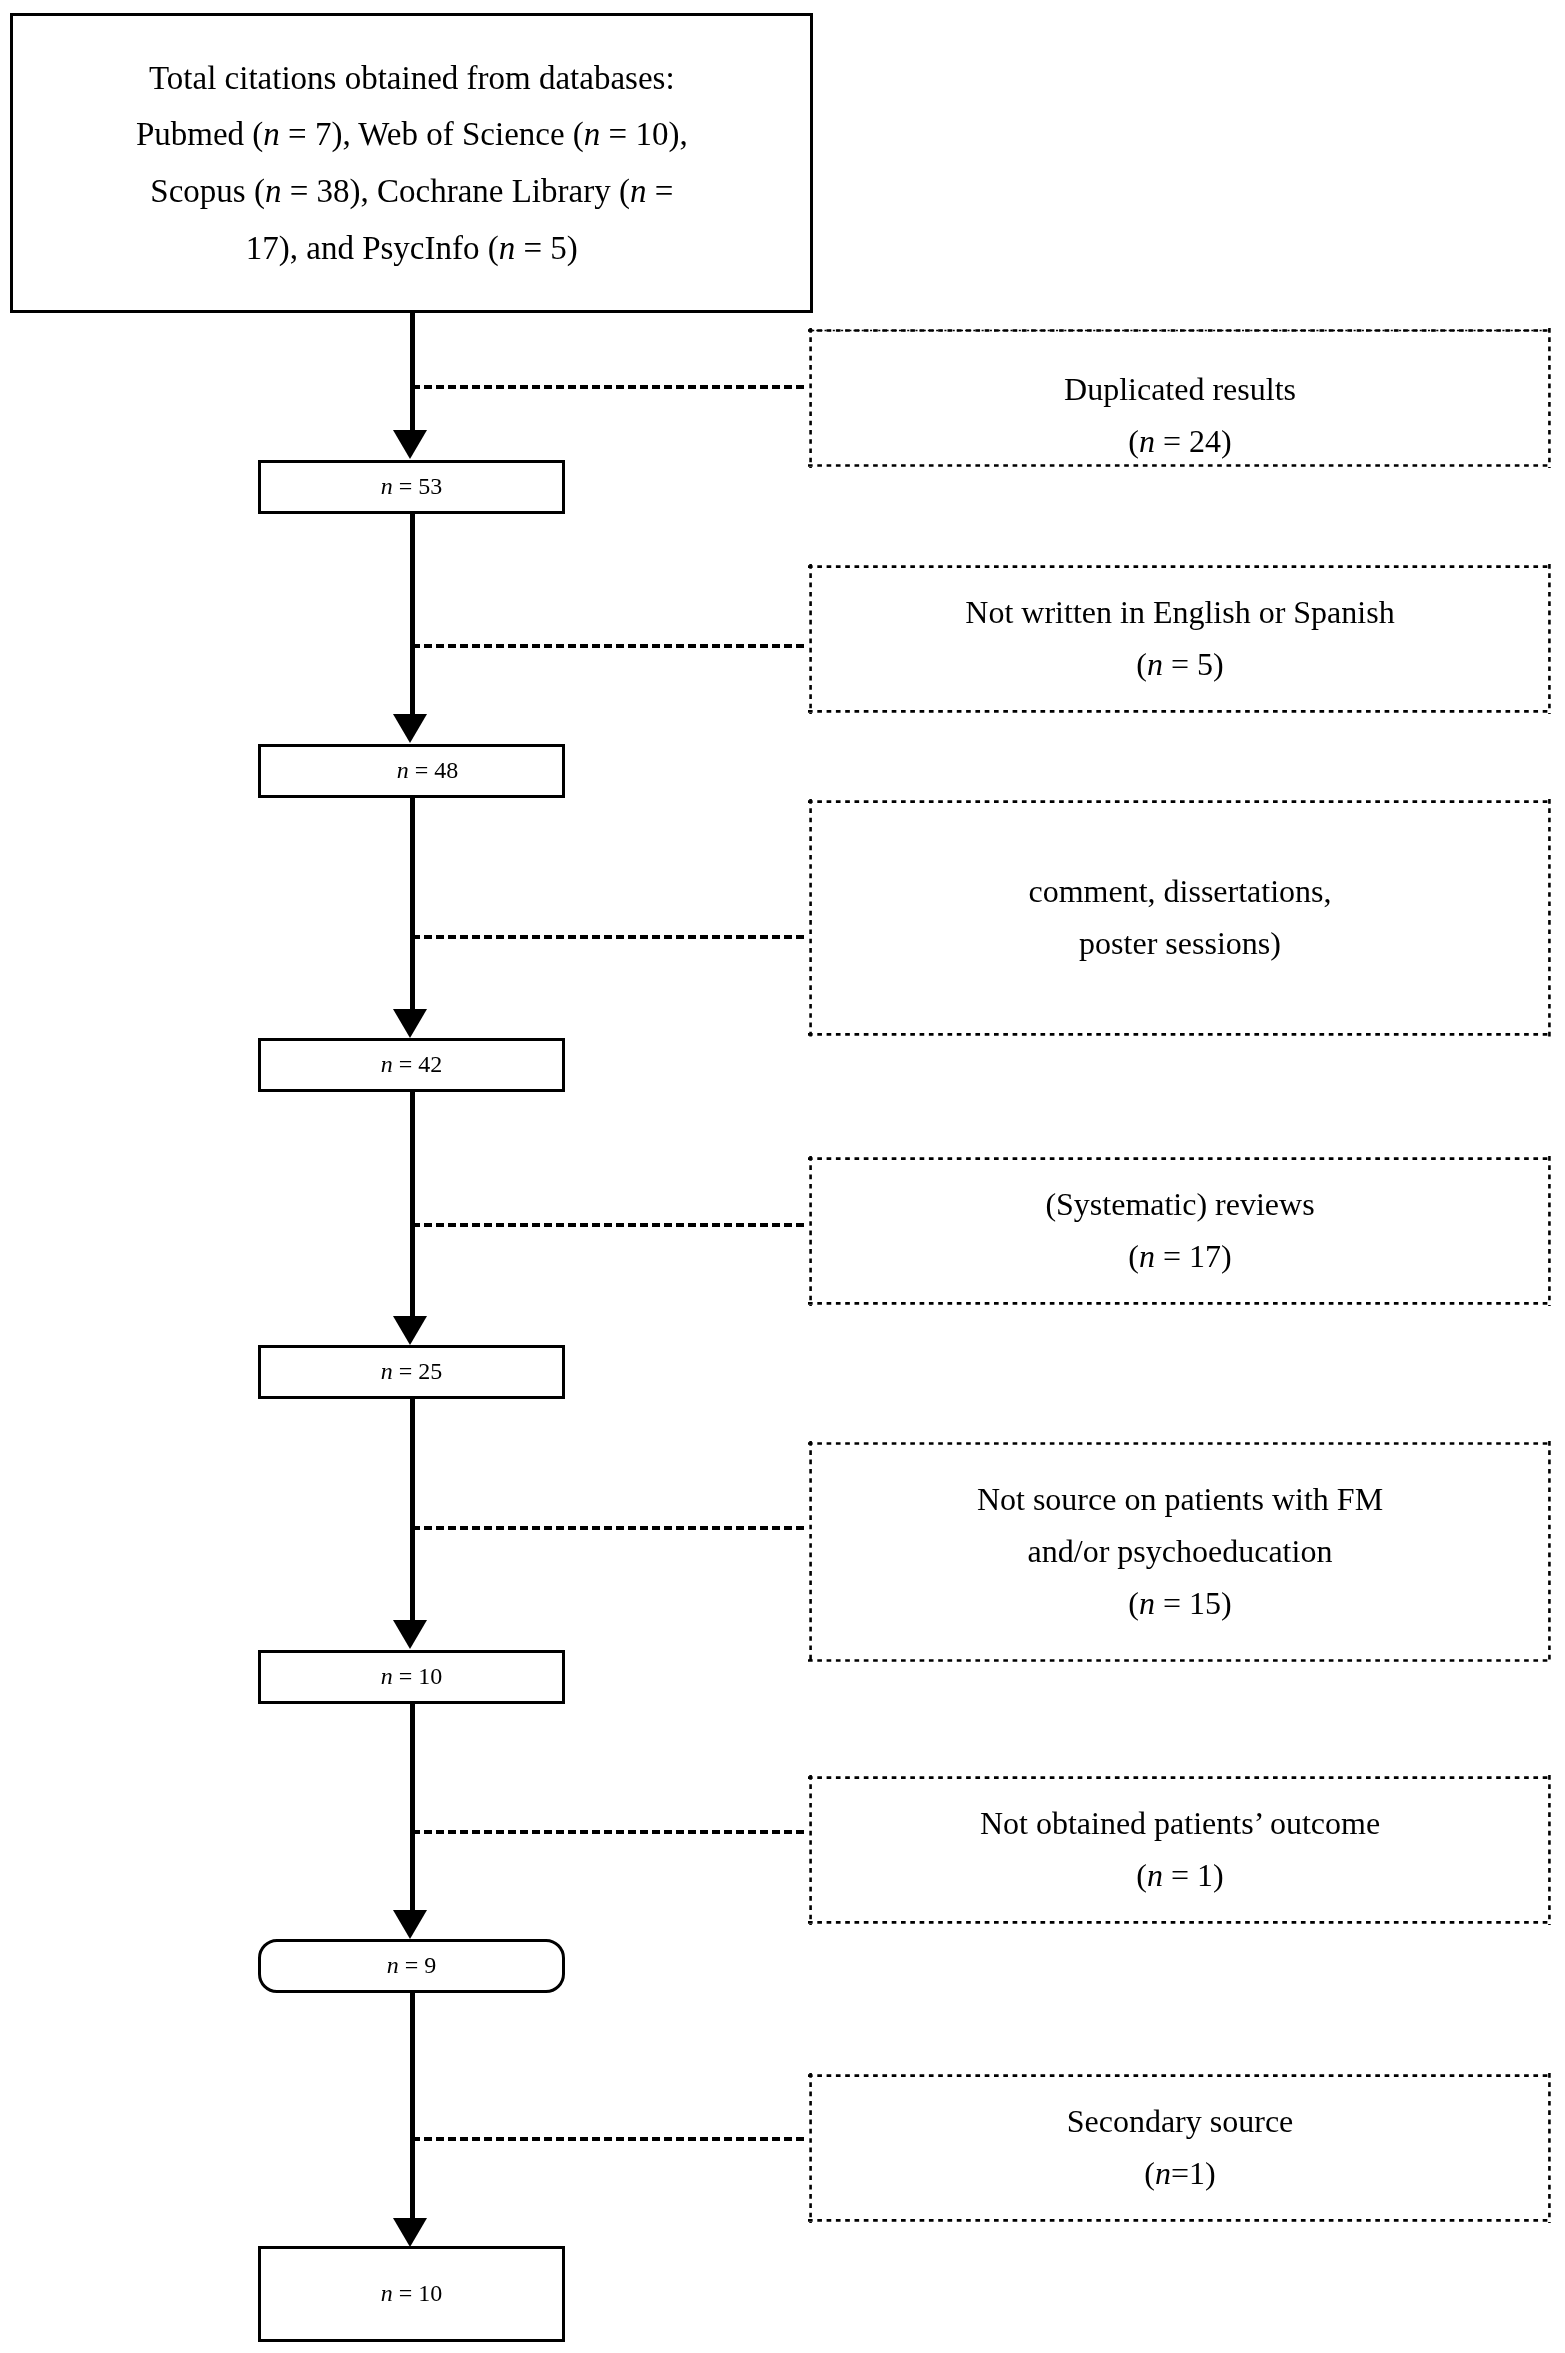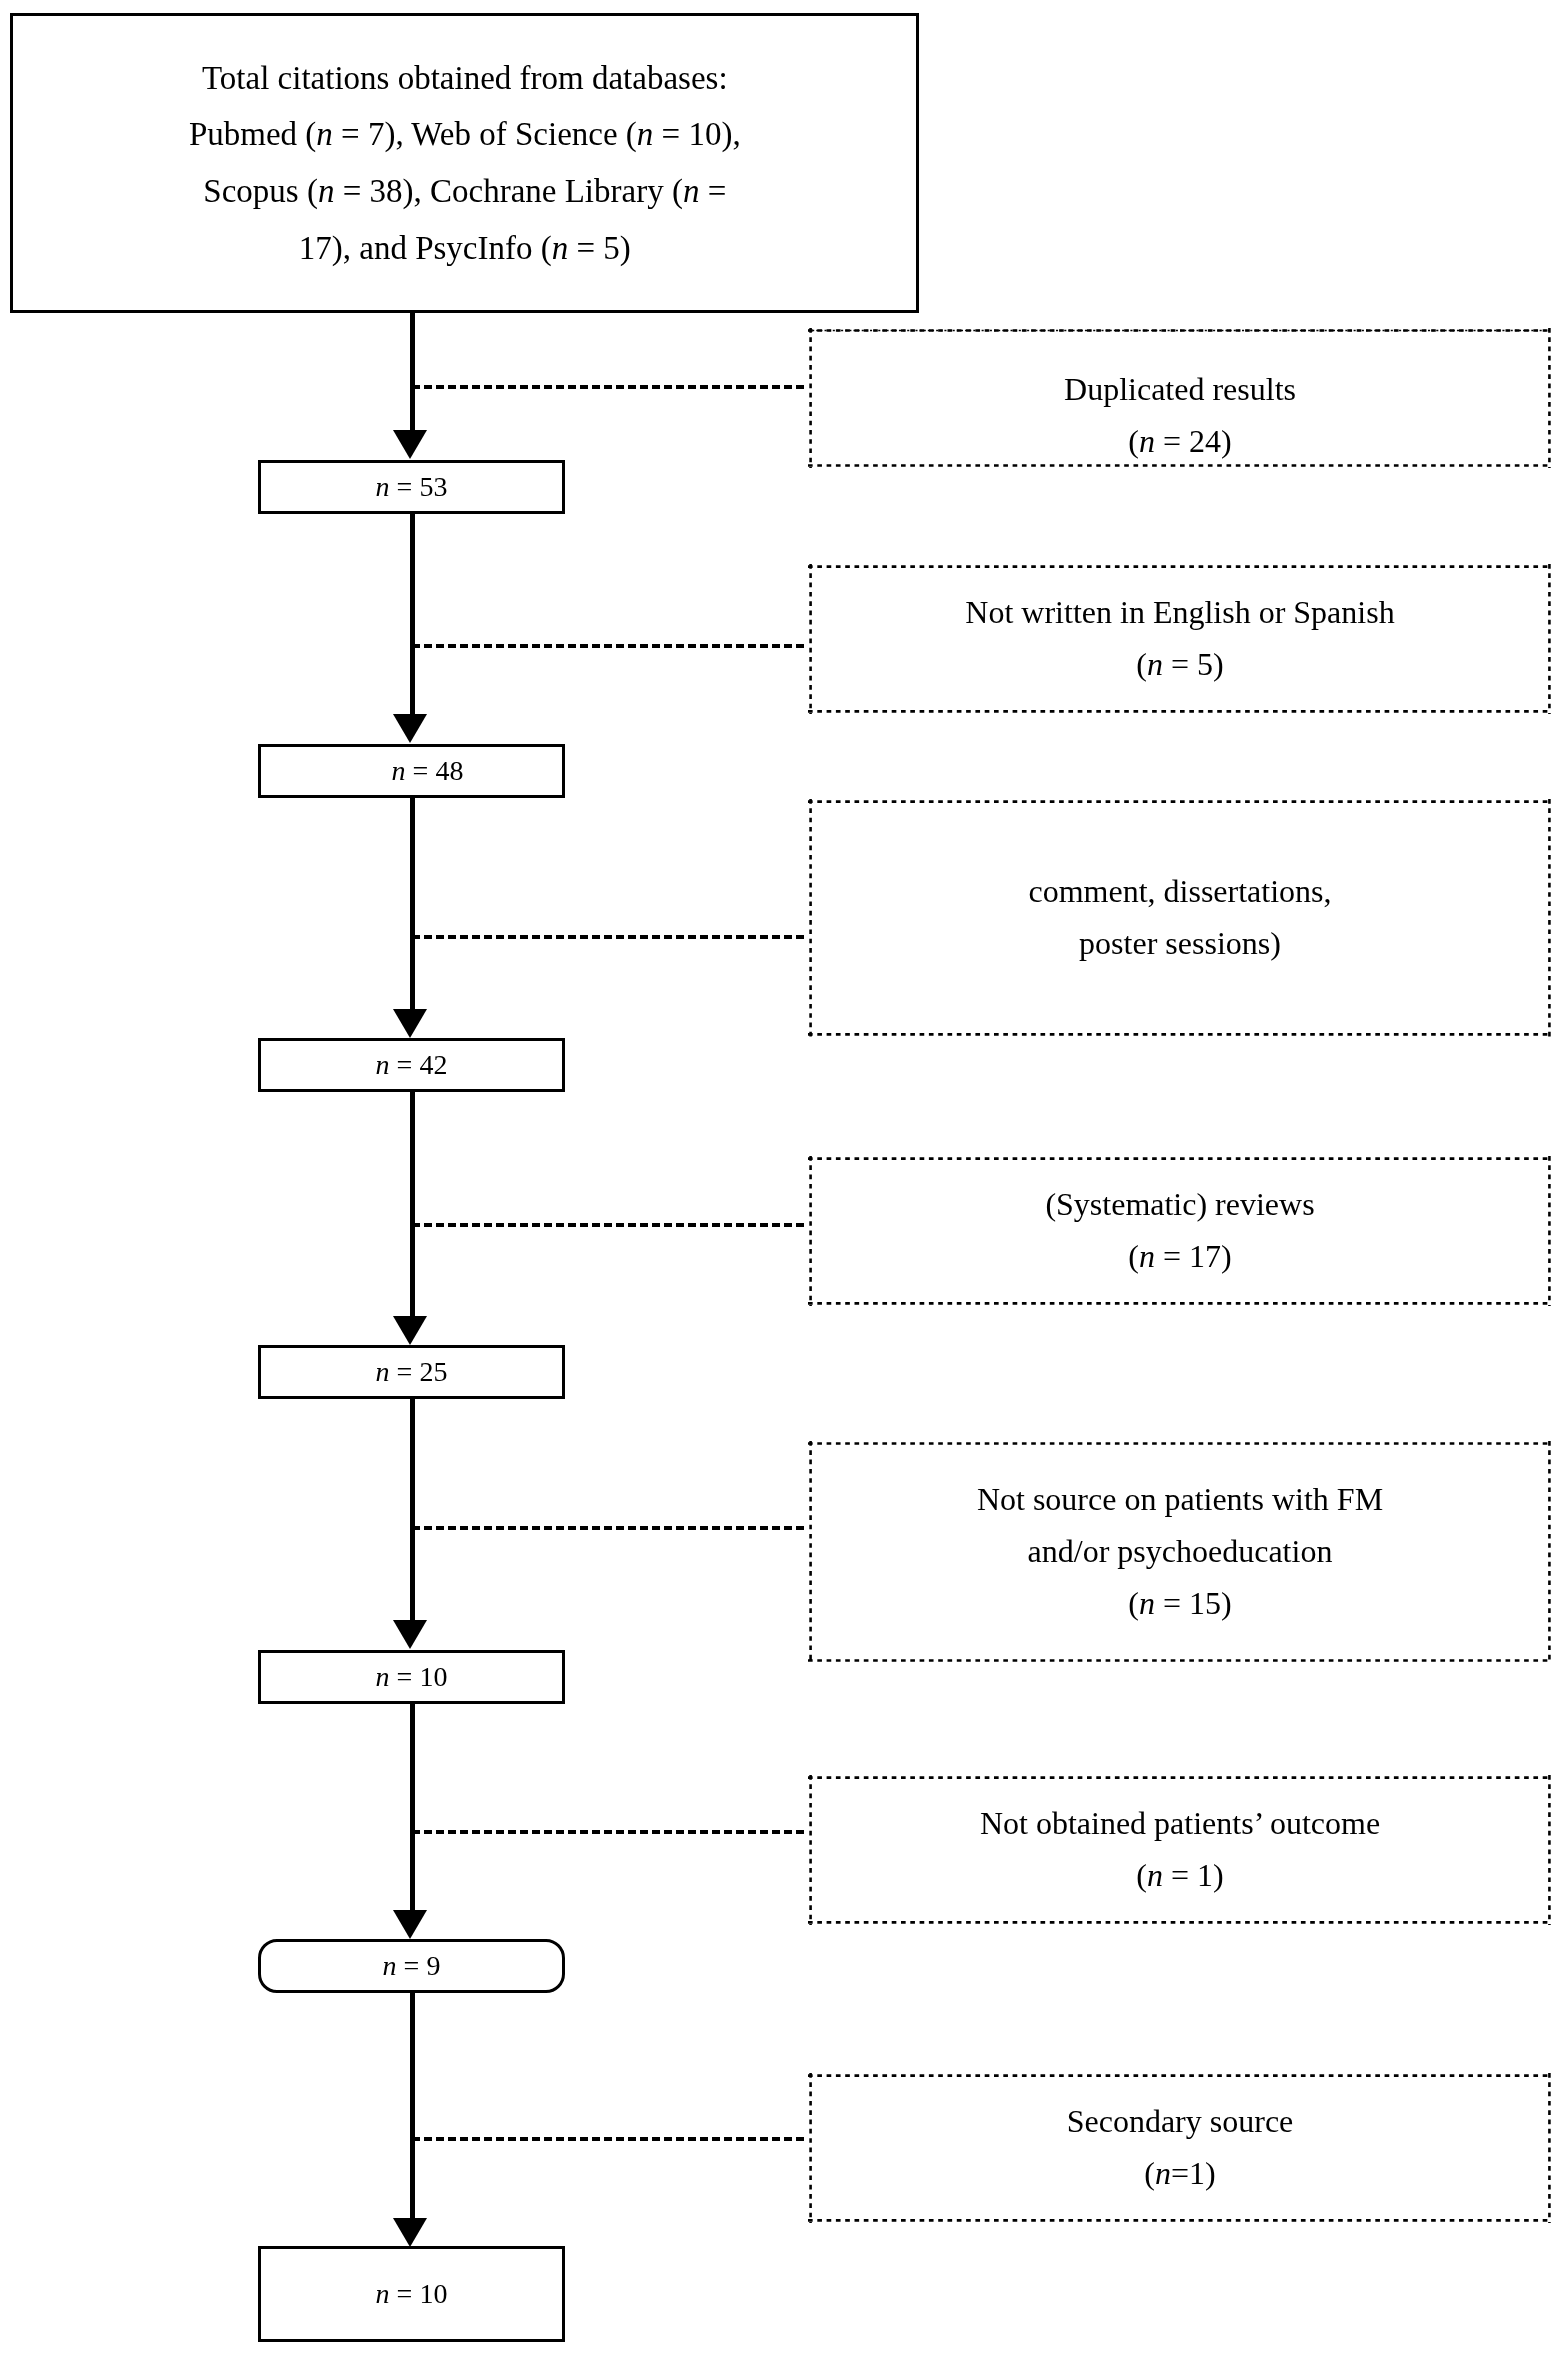--- a/index.html
+++ b/index.html
@@ -22,21 +22,21 @@
     position: absolute;
     box-sizing: border-box;
     border: 3.1px solid #000000;
     background: #ffffff;
     display: flex;
     align-items: center;
     justify-content: center;
     text-align: center;
   }
   .flowbox .boxtext {
-    font-size: 28px;
+    font-size: 24px;
     line-height: 1.55;
     padding: 0 9.3px;
     white-space: nowrap;
   }
   .flowbox.source .boxtext {
     font-size: 33px;
     line-height: 1.72;
     white-space: normal;
   }
   .it { font-style: italic; }
@@ -86,21 +86,21 @@
     position: absolute;
     height: 0;
     border-top: 4.6px dashed #000000;
   }
 </style>
 </head>
 <body>
 
 <div id="page">
 
-  <div class="flowbox source" style="left:10.3px; top:13px; width:909px; height:300px;">
+  <div class="flowbox source" style="left:10.3px; top:13px; width:803px; height:300px;">
     <div class="boxtext">
       <span>Total citations obtained from databases:</span><br>
       <span>Pubmed (<span class="it">n</span> = 7), Web of Science (<span class="it">n</span> = 10),</span><br>
       <span>Scopus (<span class="it">n</span> = 38), Cochrane Library (<span class="it">n</span> =</span><br>
       <span>17), and PsycInfo (<span class="it">n</span> = 5)</span>
     </div>
   </div>
 
   <div class="vline" style="left:410px; top:312px; height:119px;"></div>
   <div class="arrowhead" style="left:393px; top:430px;"></div>

